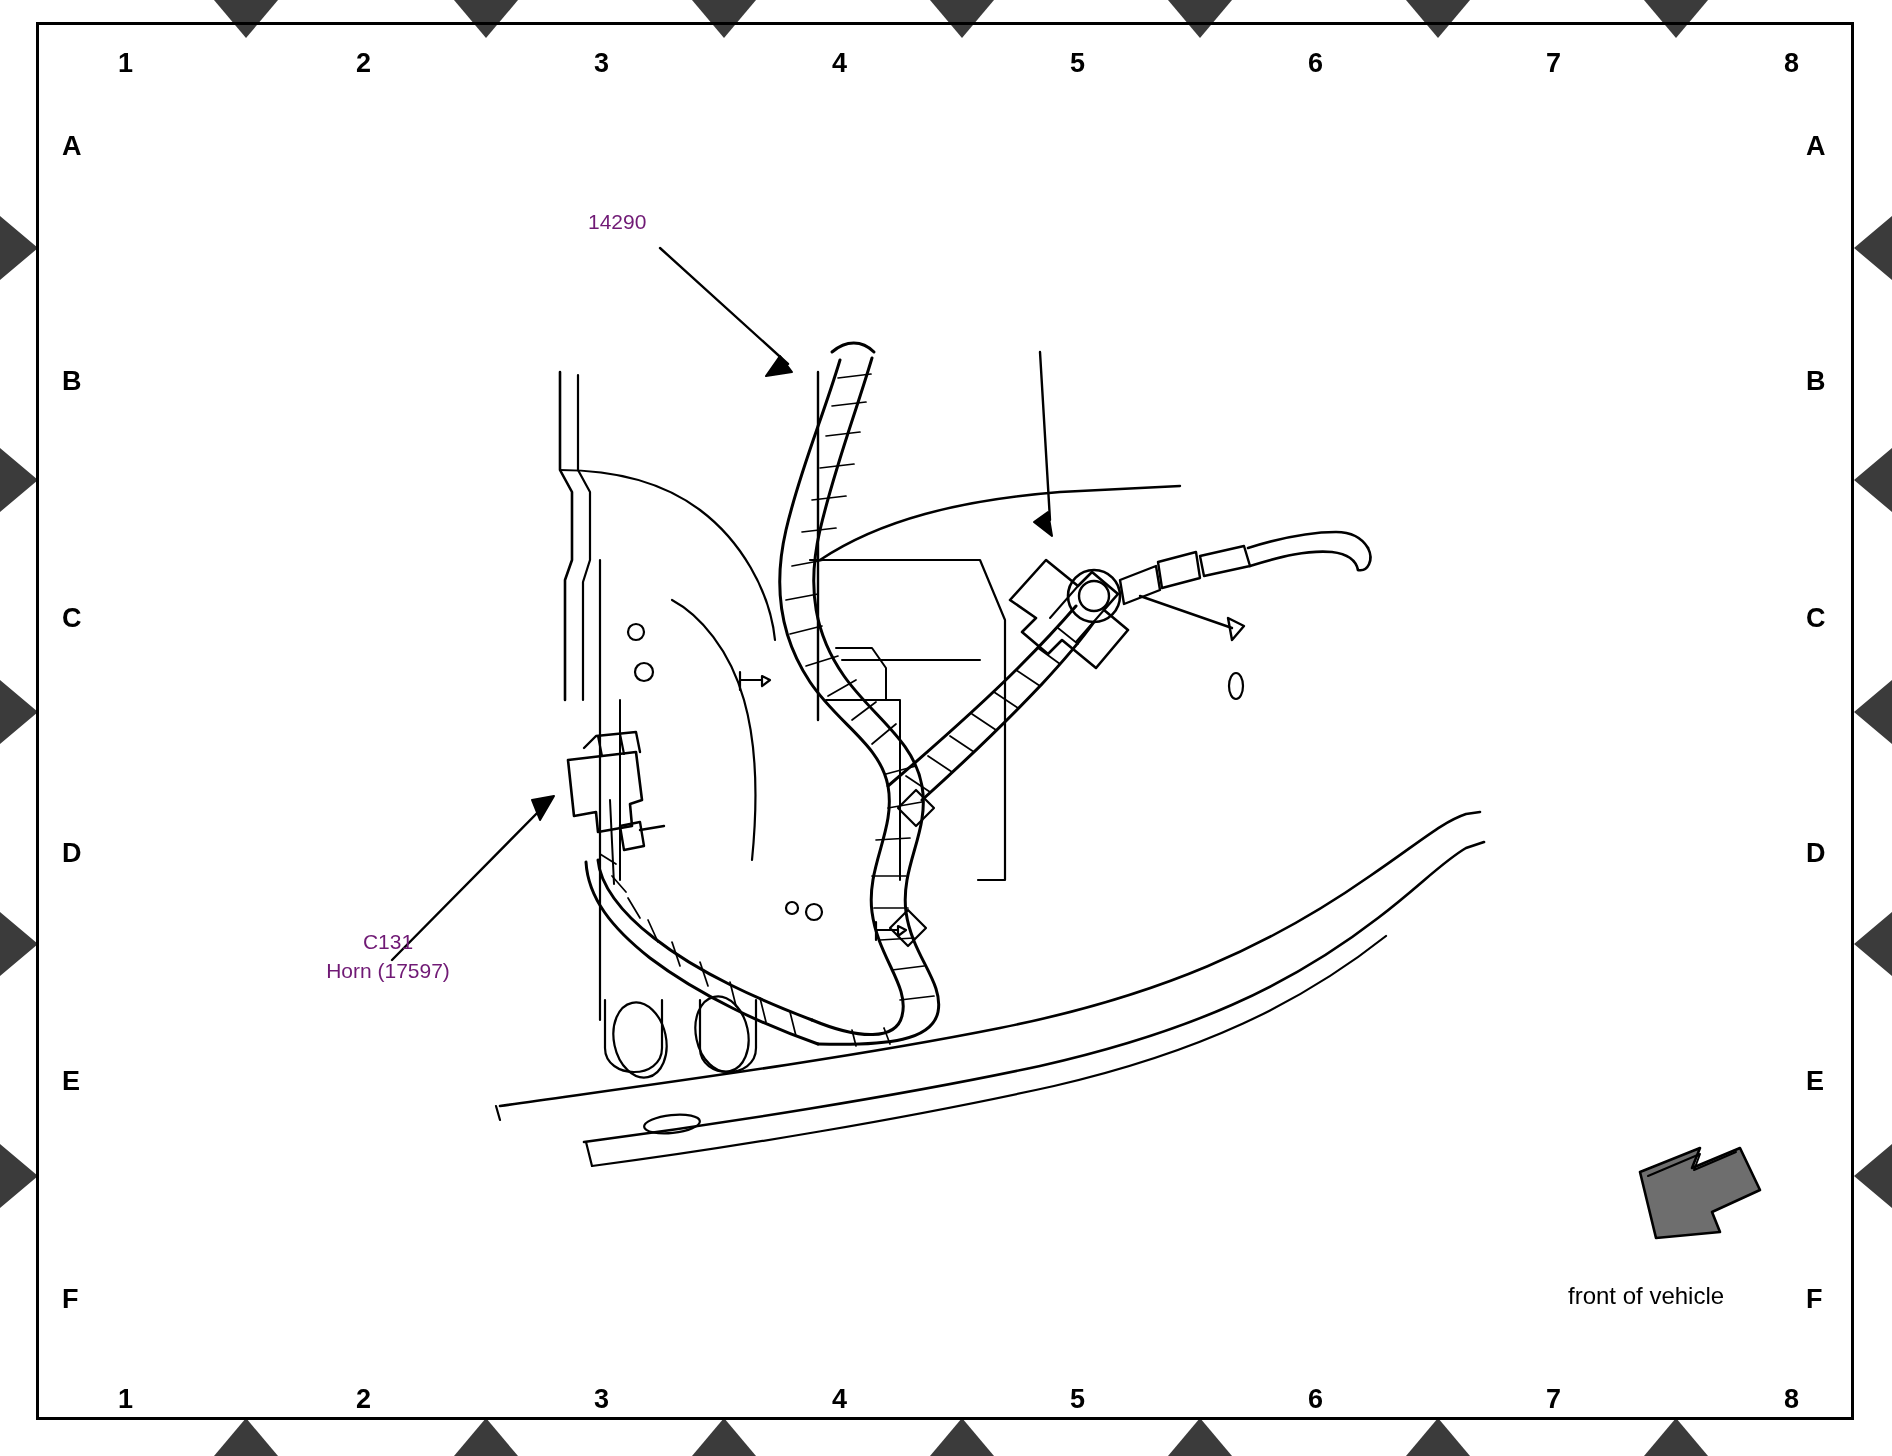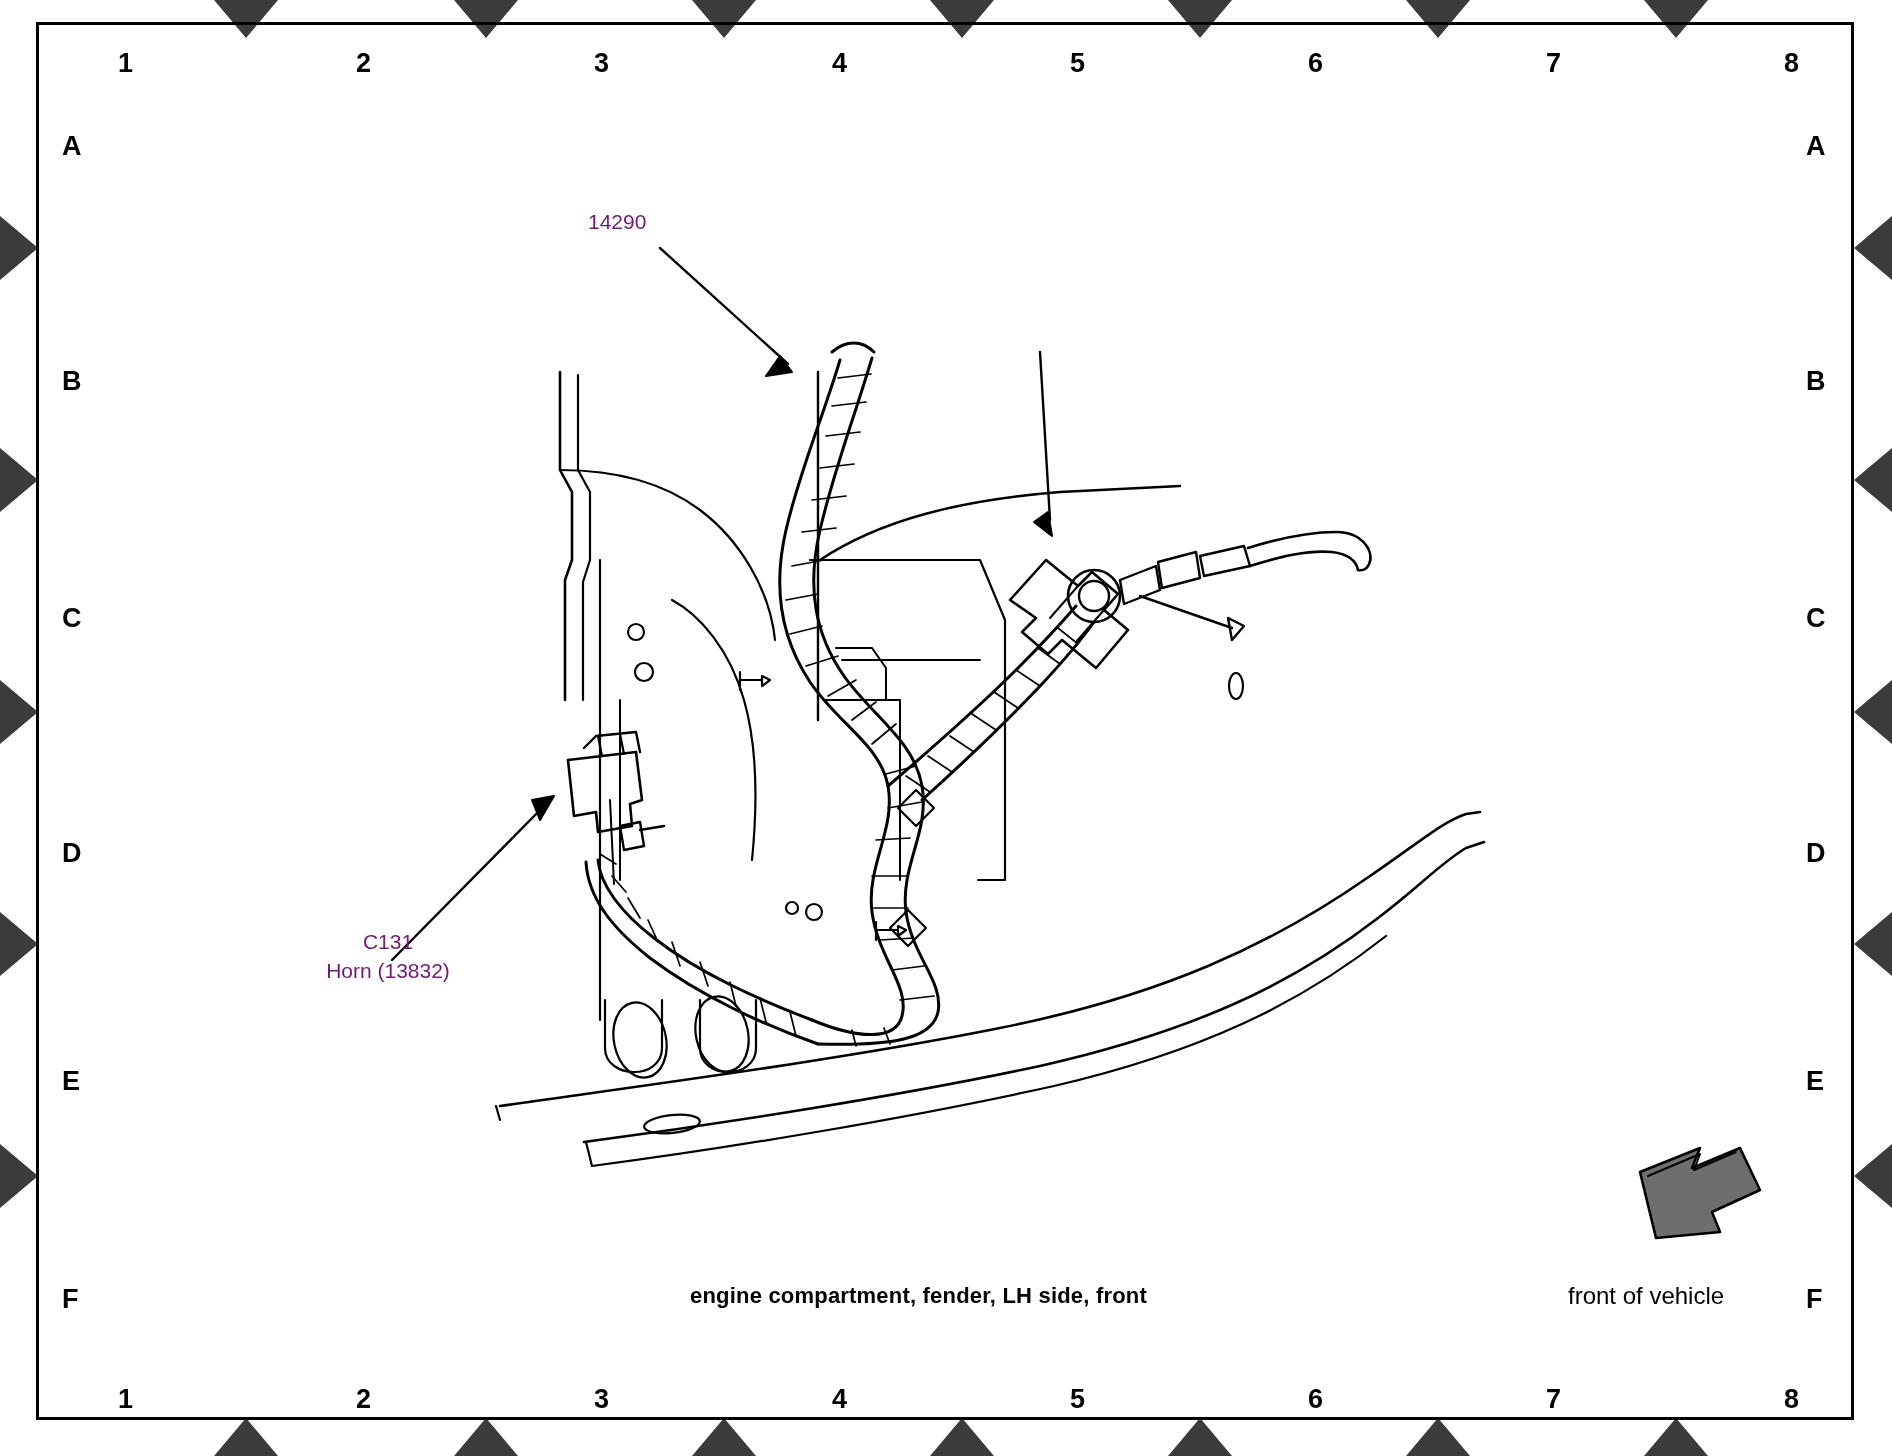--- a/index.html
+++ b/index.html
@@ -304,18 +304,17 @@
       <path d="M392,960 L548,802" stroke-width="2.4"></path>
       <path d="M554,796 L540,820 L532,800 Z" fill="#000" stroke-width="2"></path>
 
       <path d="M1640,1172 L1700,1148 L1692,1168 L1740,1148 L1760,1190 L1712,1212 L1720,1232 L1656,1238 Z" fill="#6e6e6e" stroke="#000" stroke-width="2.6"></path>
       <path d="M1648,1176 L1700,1154 L1694,1170 L1736,1152" fill="none" stroke="#000" stroke-width="2"></path>
     </g>
   </svg>
 
   <div class="callout" id="label-14290">14290</div>
   <div class="callout" id="label-c131">C131
-Horn (13832)</div>
-
-  <div id="caption">engine compartment, fender, LH side, front</div>
+Horn (17597)</div>
+
   <div id="front-label">front of vehicle</div>
 
 </div>
 
 </body></html>

